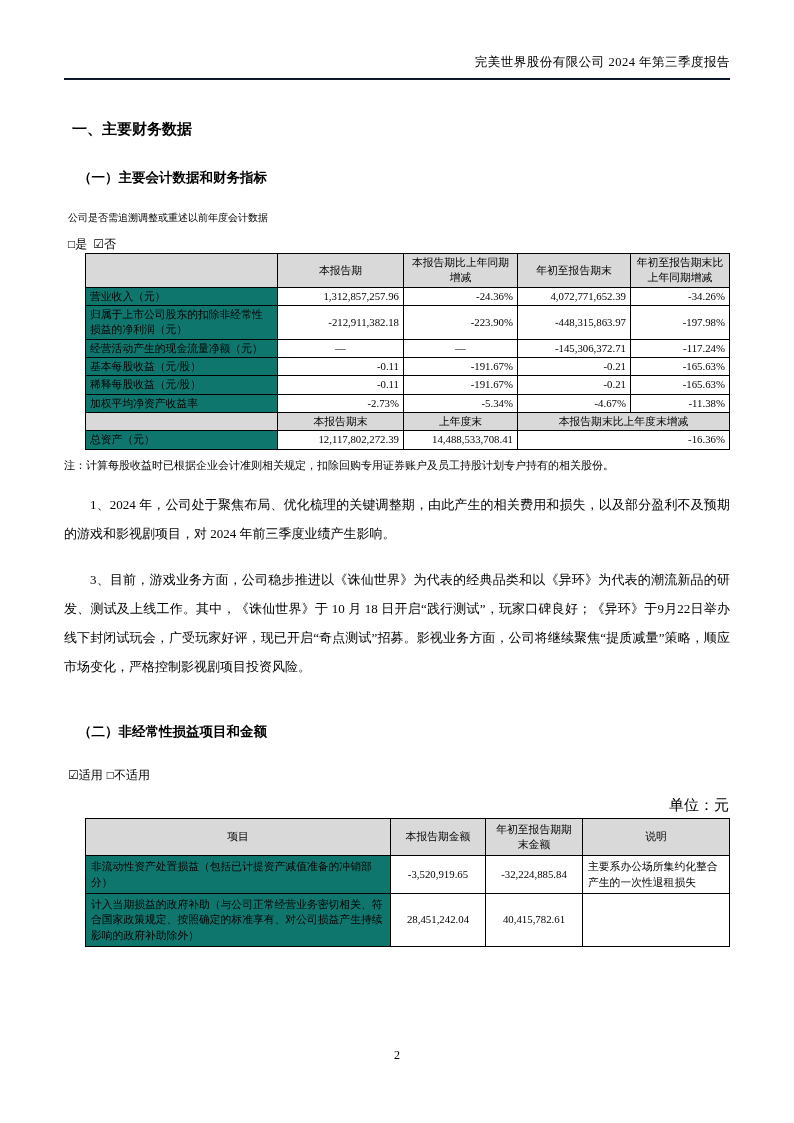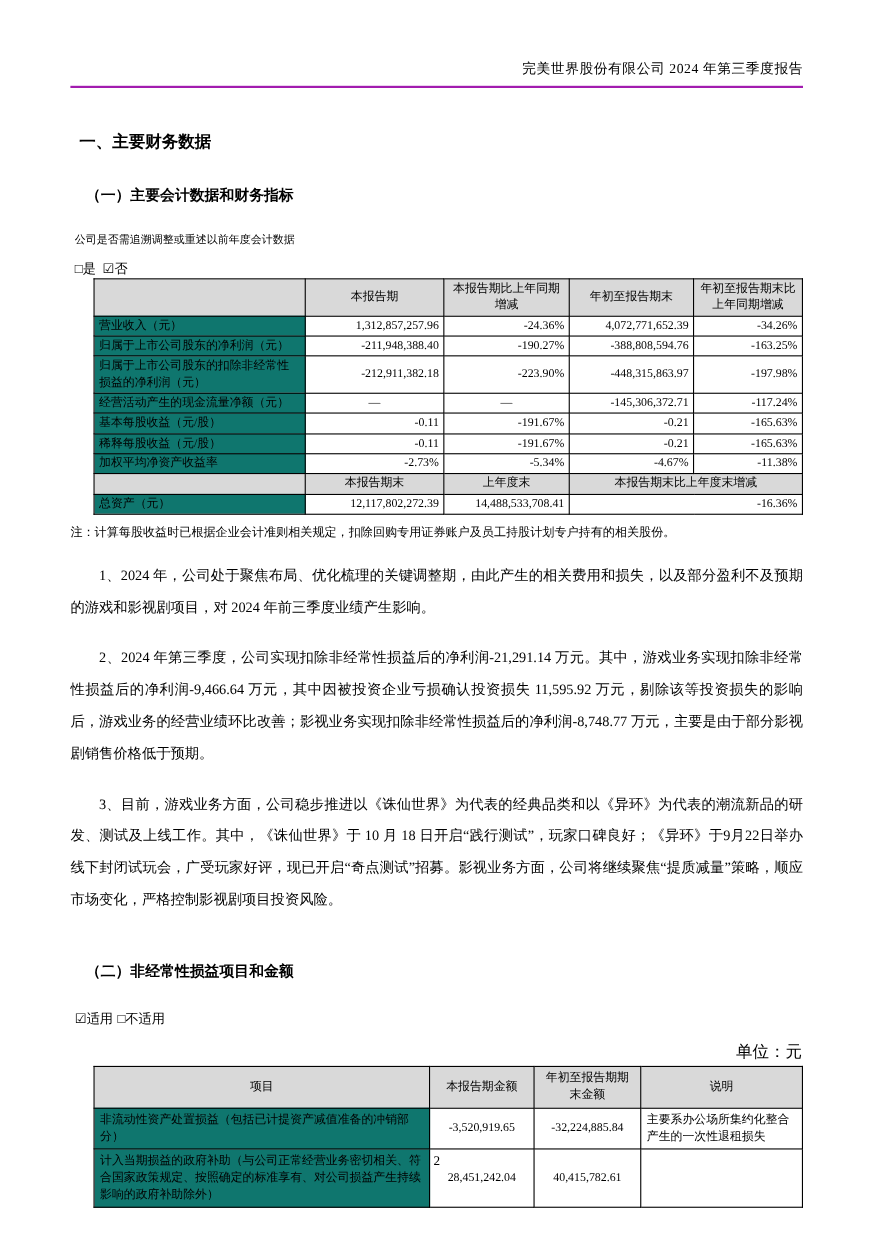--- a/index.html
+++ b/index.html
@@ -3,21 +3,21 @@
 <meta charset="utf-8">
 <style>
   html,body { margin:0; padding:0; background:#888; }
   .page {
     width:794px; height:1123px; margin:0 auto; background:#ffffff;
     box-sizing:border-box; padding:54px 64px 0 64px; position:relative;
     overflow:hidden; color:#000;
     font-family:"Liberation Serif","DejaVu Serif",serif;
   }
   .doc-header { text-align:right; font-size:12.5px; letter-spacing:.5px;
-    padding-bottom:7px; border-bottom:2px solid #a21caf; }
+    padding-bottom:7px; border-bottom:2px solid #0f172a; }
   .h-sec  { font-size:15px; font-weight:bold; margin:40px 0 0 8px;
     font-family:"Liberation Sans","DejaVu Sans",sans-serif; }
   .h-sub  { font-size:13.5px; font-weight:bold; margin:30px 0 0 14px;
     font-family:"Liberation Sans","DejaVu Sans",sans-serif; }
   .question { font-size:10px; margin:24px 0 0 4px; }
   .checks   { font-size:12px; margin:11px 0 0 4px; }
   .checks span { margin-right:6px; }
 
   table { border-collapse:collapse; table-layout:fixed; width:644px;
     margin-left:21px; }
@@ -76,27 +76,20 @@
       <th>年初至报告期末比上年同期增减</th>
     </tr>
     <tr>
       <td class="lbl">营业收入（元）</td>
       <td class="num">1,312,857,257.96</td>
       <td class="num">-24.36%</td>
       <td class="num">4,072,771,652.39</td>
       <td class="num">-34.26%</td>
     </tr>
     <tr>
-      <td class="lbl">归属于上市公司股东的净利润（元）</td>
-      <td class="num">-211,948,388.40</td>
-      <td class="num">-190.27%</td>
-      <td class="num">-388,808,594.76</td>
-      <td class="num">-163.25%</td>
-    </tr>
-    <tr>
       <td class="lbl">归属于上市公司股东的扣除非经常性损益的净利润（元）</td>
       <td class="num">-212,911,382.18</td>
       <td class="num">-223.90%</td>
       <td class="num">-448,315,863.97</td>
       <td class="num">-197.98%</td>
     </tr>
     <tr>
       <td class="lbl">经营活动产生的现金流量净额（元）</td>
       <td class="ctr">—</td>
       <td class="ctr">—</td>
@@ -135,21 +128,20 @@
       <td class="num">12,117,802,272.39</td>
       <td class="num">14,488,533,708.41</td>
       <td class="num" colspan="2">-16.36%</td>
     </tr>
   </tbody>
     </table>
 
   <div class="note">注：计算每股收益时已根据企业会计准则相关规定，扣除回购专用证券账户及员工持股计划专户持有的相关股份。</div>
 
   <div class="para">1、2024 年，公司处于聚焦布局、优化梳理的关键调整期，由此产生的相关费用和损失，以及部分盈利不及预期的游戏和影视剧项目，对 2024 年前三季度业绩产生影响。</div>
-  <div class="para">2、2024 年第三季度，公司实现扣除非经常性损益后的净利润-21,291.14 万元。其中，游戏业务实现扣除非经常性损益后的净利润-9,466.64 万元，其中因被投资企业亏损确认投资损失 11,595.92 万元，剔除该等投资损失的影响后，游戏业务的经营业绩环比改善；影视业务实现扣除非经常性损益后的净利润-8,748.77 万元，主要是由于部分影视剧销售价格低于预期。</div>
   <div class="para">3、目前，游戏业务方面，公司稳步推进以《诛仙世界》为代表的经典品类和以《异环》为代表的潮流新品的研发、测试及上线工作。其中，《诛仙世界》于 10 月 18 日开启“践行测试”，玩家口碑良好；《异环》于9月22日举办线下封闭试玩会，广受玩家好评，现已开启“奇点测试”招募。影视业务方面，公司将继续聚焦“提质减量”策略，顺应市场变化，严格控制影视剧项目投资风险。</div>
 
   <div class="h-sub h-sub2">（二）非经常性损益项目和金额</div>
 
   <div class="applicable">
     <span>☑适用</span><span>□不适用</span>
   </div>
 
   <div class="unit">单位：元</div>
 

